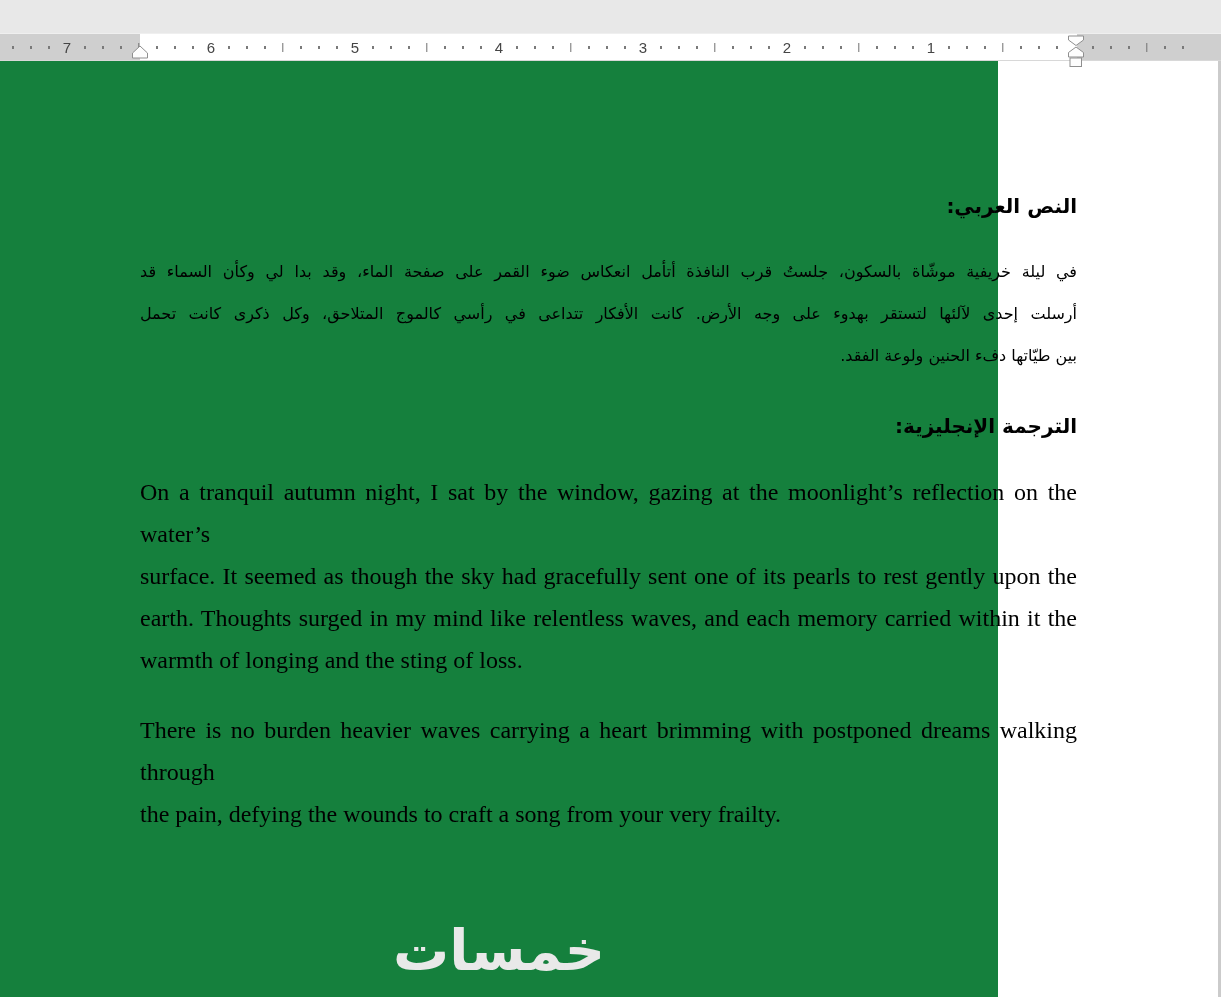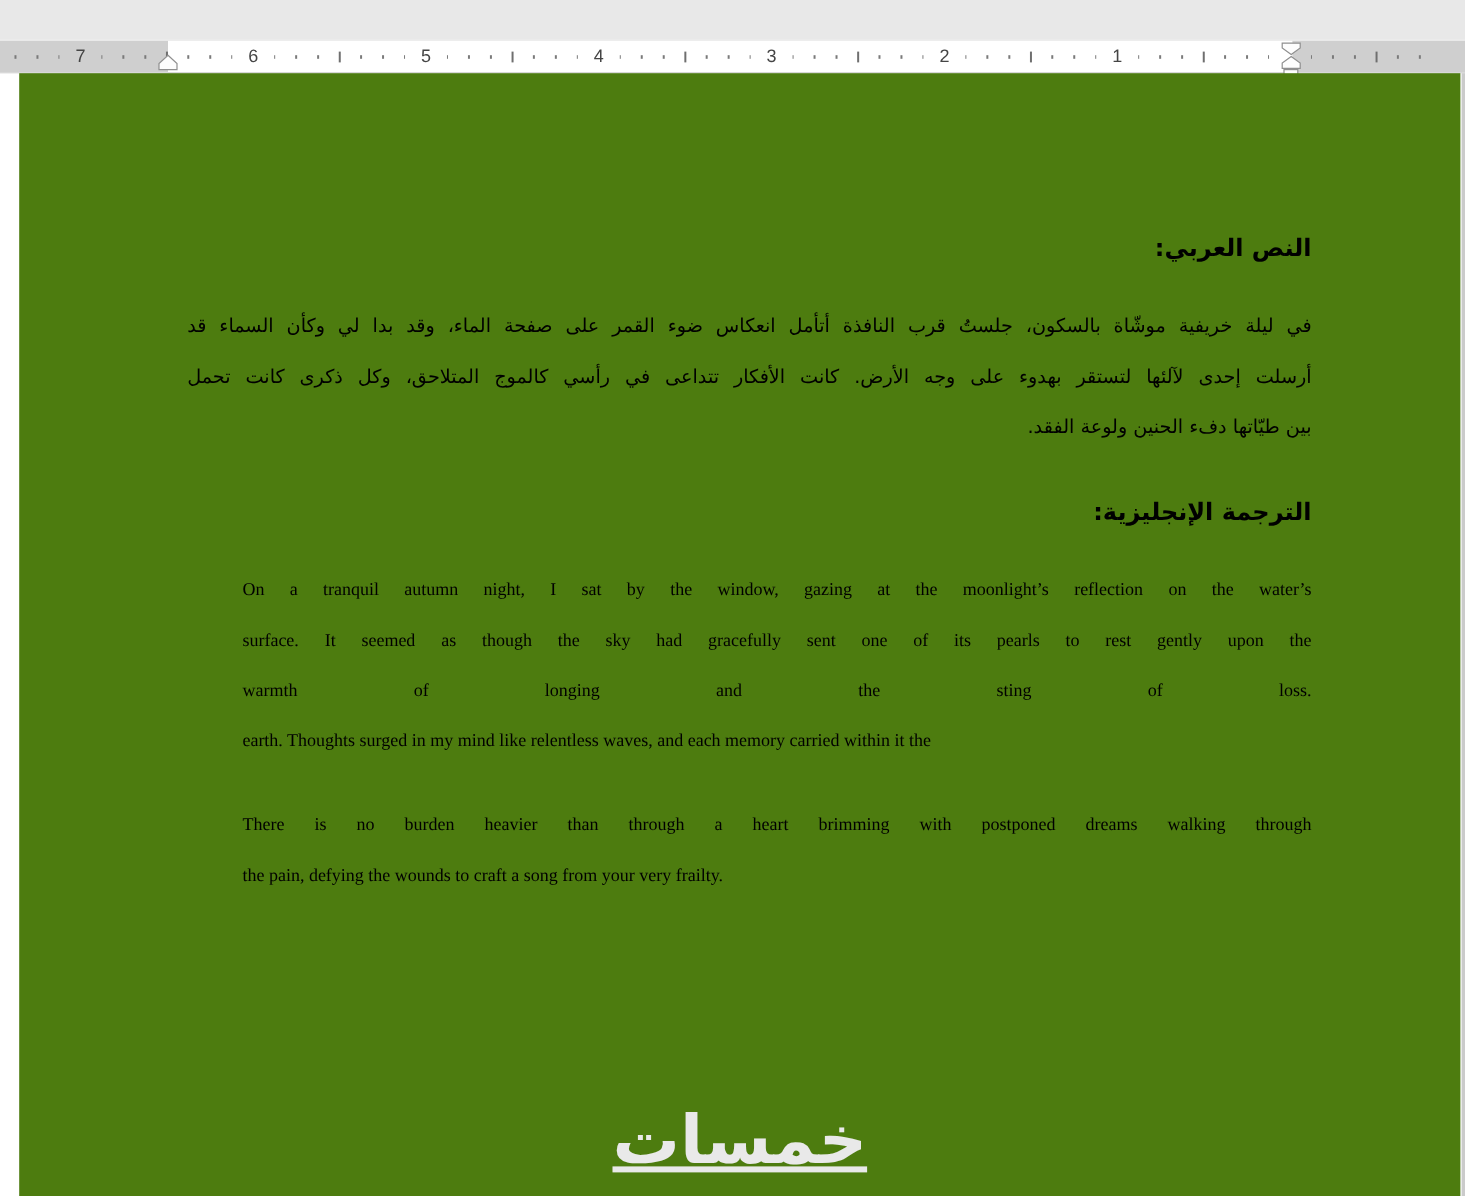--- a/index.html
+++ b/index.html
@@ -26,28 +26,28 @@
         transparent 126.7px 144px),
       repeating-linear-gradient(90deg, #6f6f6f 0px 1.4px, transparent 1.4px 144px);
     background-size:144px 3px,144px 9px;
     background-repeat:repeat-x,repeat-x;
     background-position:67px 11.5px,138.3px 8.5px;}
   .ruler-num{position:absolute;top:50%;transform:translate(-50%,-50%);
              font-size:15px;color:#454545;line-height:1;}
   .marker{position:absolute;overflow:visible;}
 
   
-  .page{position:absolute;left:16px;top:61px;width:1201px;height:936px;background:#4d7c0f;}
+  .page{position:absolute;left:0;top:61px;width:998px;height:936px;background:#15803d;}
   .content{position:relative;margin-left:140px;width:937px;padding-top:124px;color:#000;}
   .heading,.paragraph{position:relative;}
   .heading{margin:0 0 24px 0;font-weight:bold;}
   .paragraph{margin:0 0 28px 0;}
   .rtl-text{font-family:"DejaVu Sans",sans-serif;font-size:16px;line-height:42px;}
   .heading.rtl-text{font-size:20px;}
-  .ltr-text{font-family:"Liberation Serif","DejaVu Serif",serif;font-size:15px;line-height:42px;margin-left:46px;}
+  .ltr-text{font-family:"Liberation Serif","DejaVu Serif",serif;font-size:24px;line-height:42px;}
   .line{text-align:justify;text-align-last:justify;white-space:normal;}
   .line:last-child{text-align-last:auto;}
 
   
   .watermark{position:absolute;left:50%;top:862px;transform:translateX(-50%);
              font-family:"DejaVu Sans",sans-serif;font-weight:bold;font-size:56px;
              color:#e9e9e9;line-height:1;user-select:none;}
 
   
   .edge{position:absolute;right:0;top:61px;width:3px;height:936px;background:#cbcbcb;}
@@ -96,26 +96,26 @@
           <div class="line">في ليلة خريفية موشّاة بالسكون، جلستُ قرب النافذة أتأمل انعكاس ضوء القمر على صفحة الماء، وقد بدا لي وكأن السماء قد</div>
           <div class="line">أرسلت إحدى لآلئها لتستقر بهدوء على وجه الأرض. كانت الأفكار تتداعى في رأسي كالموج المتلاحق، وكل ذكرى كانت تحمل</div>
           <div class="line">بين طيّاتها دفء الحنين ولوعة الفقد.</div>
         </div>
         <div class="heading rtl-text" dir="rtl">
           <div class="line">الترجمة الإنجليزية:</div>
         </div>
         <div class="paragraph ltr-text" dir="ltr">
           <div class="line">On a tranquil autumn night, I sat by the window, gazing at the moonlight’s reflection on the water’s</div>
           <div class="line">surface. It seemed as though the sky had gracefully sent one of its pearls to rest gently upon the</div>
+          <div class="line">earth. Thoughts surged in my mind like relentless waves, and each memory carried within it the</div>
           <div class="line">warmth of longing and the sting of loss.</div>
-          <div class="line">earth. Thoughts surged in my mind like relentless waves, and each memory carried within it the</div>
         </div>
         <div class="paragraph ltr-text" dir="ltr">
-          <div class="line">There is no burden heavier than through a heart brimming with postponed dreams walking through</div>
+          <div class="line">There is no burden heavier waves carrying a heart brimming with postponed dreams walking through</div>
           <div class="line">the pain, defying the wounds to craft a song from your very frailty.</div>
         </div>
       </div>
-    <div class="watermark" style="color: rgb(233, 233, 233); text-decoration: underline;">خمسات</div>
+    <div class="watermark" style="color: rgb(233, 233, 233);">خمسات</div>
   </div>
 
   <div class="edge"></div>
 
 </div>
 
 </body></html>

